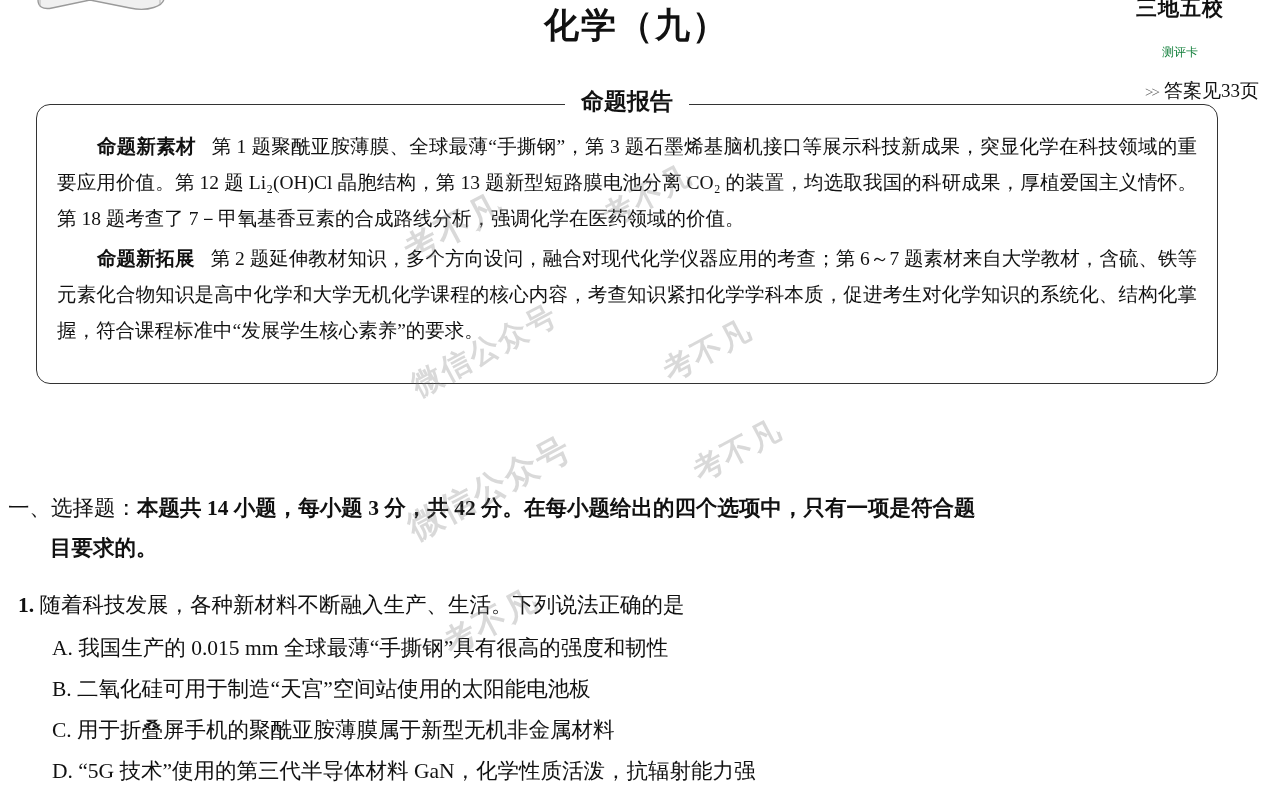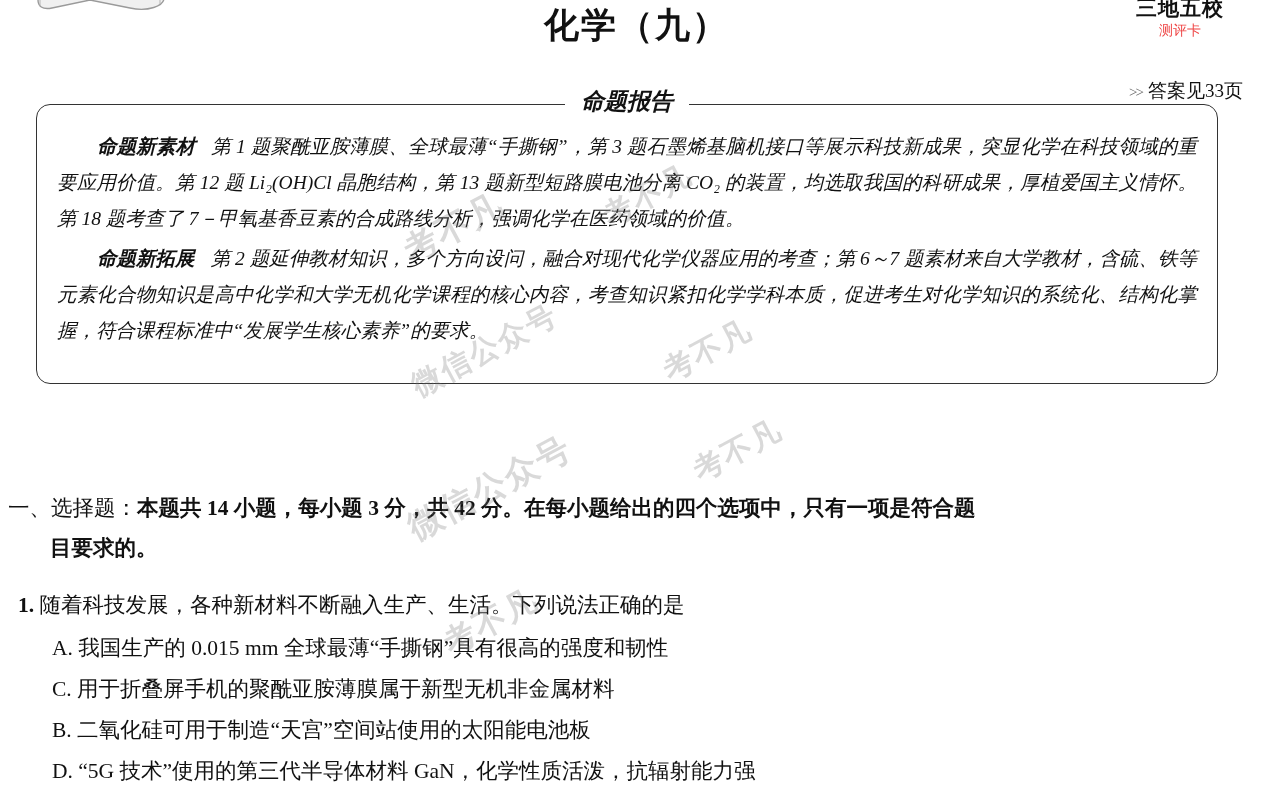--- a/index.html
+++ b/index.html
@@ -63,28 +63,28 @@
     width: 130px;
   }
   .top-right .tr-line1 {
     font-size: 21px;
     font-weight: bold;
     color: #111;
     letter-spacing: 1px;
     white-space: nowrap;
   }
   .top-right .tr-line2 {
-    font-size: 14px;
-    margin-top: 0;
-    color: #ef4444;
+    font-size: 12px;
+    margin-top: 22px;
+    color: #15803d;
   }
 
   .answer-ref {
     position: absolute;
-    right: 30px;
+    right: 14px;
     top: 78px;
     font-size: 19px;
     color: #111;
     white-space: nowrap;
   }
   .answer-ref .arrows {
     color: #666;
     margin-right: 6px;
     font-size: 15px;
     letter-spacing: -2px;
@@ -93,21 +93,20 @@
   
   .report-box {
     position: absolute;
     left: 36px;
     top: 104px;
     width: 1182px;
     height: 280px;
     border: 1px solid #333;
     border-radius: 14px;
     box-sizing: border-box;
-    font-style: italic;
   }
   .report-title {
     position: absolute;
     left: 50%;
     transform: translateX(-50%);
     top: -19px;
     background: #ffffff;
     padding: 0 16px;
     font-size: 23px;
     font-weight: bold;
@@ -257,22 +256,22 @@
     <div class="section-head-cont">目要求的。</div>
   </div>
 
   <div class="question">
     <div class="q-stem">
       <span class="q-num">1.</span>
       <span>随着科技发展，各种新材料不断融入生产、生活。下列说法正确的是</span>
     </div>
     <div class="q-options">
       <div class="q-option">A. 我国生产的 0.015 mm 全球最薄“手撕钢”具有很高的强度和韧性</div>
+      <div class="q-option">B. 二氧化硅可用于制造“天宫”空间站使用的太阳能电池板</div>
       <div class="q-option">C. 用于折叠屏手机的聚酰亚胺薄膜属于新型无机非金属材料</div>
-      <div class="q-option">B. 二氧化硅可用于制造“天宫”空间站使用的太阳能电池板</div>
       <div class="q-option">D. “5G 技术”使用的第三代半导体材料 GaN，化学性质活泼，抗辐射能力强</div>
     </div>
   </div>
 
   <div class="wm wm1">考不凡</div>
   <div class="wm wm2">考不凡</div>
   <div class="wm wm3">微信公众号</div>
   <div class="wm wm4">考不凡</div>
   <div class="wm wm5">微信公众号</div>
   <div class="wm wm6">考不凡</div>

